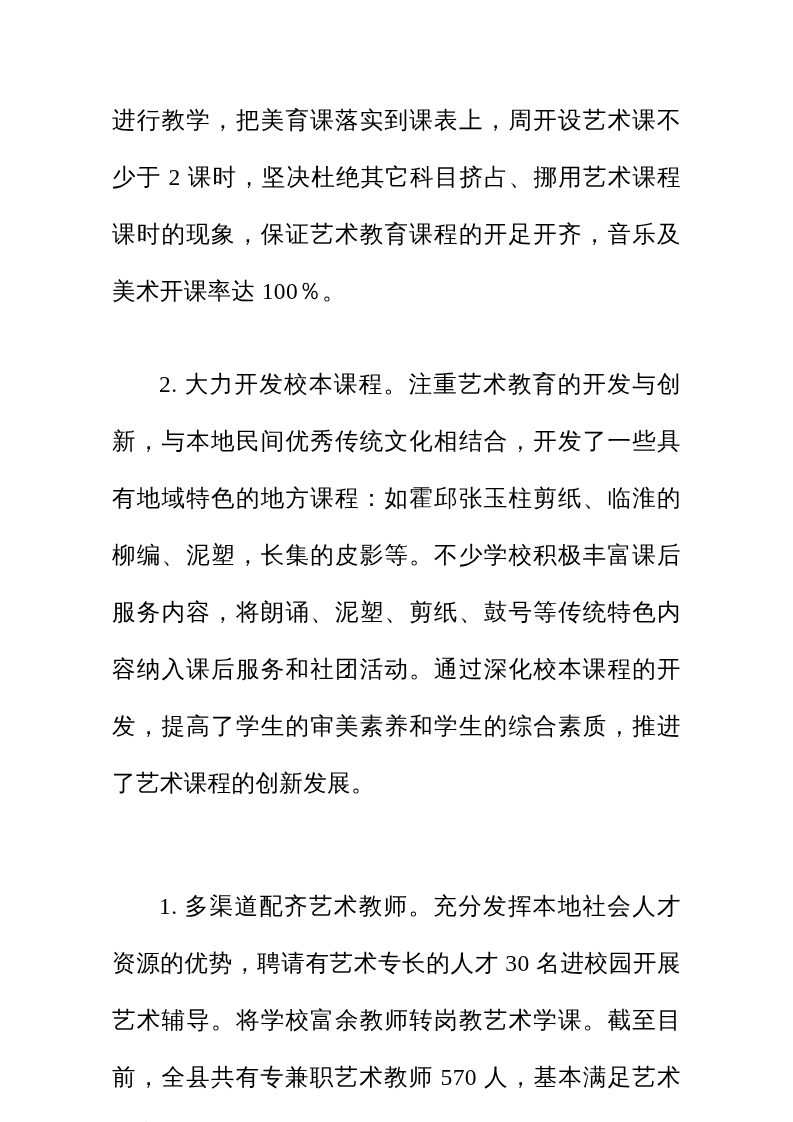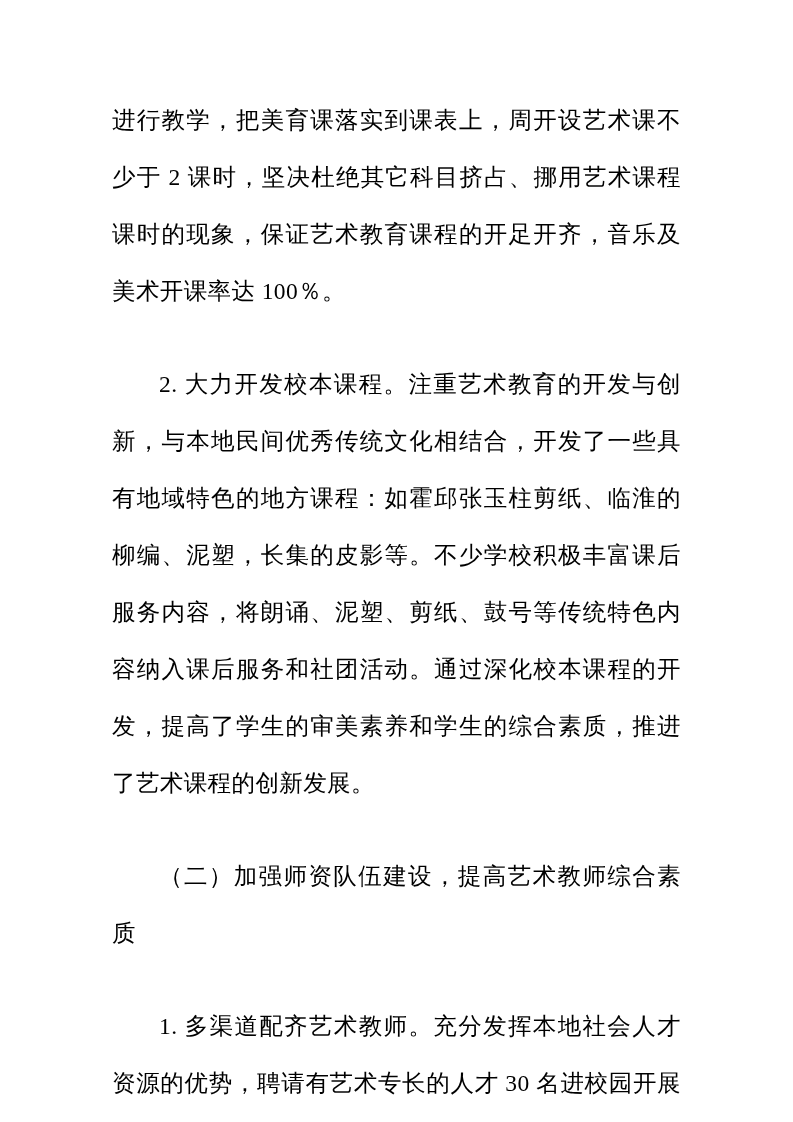--- a/index.html
+++ b/index.html
@@ -51,20 +51,19 @@
   <div class="doc-body">
 
     <p class="para">进行教学，把美育课落实到课表上，周开设艺术课不少于 2 课时，坚决杜绝其它科目挤占、挪用艺术课程课时的现象，保证艺术教育课程的开足开齐，音乐及美术开课率达 100％。</p>
 
     <div class="gap"></div>
 
     <p class="para indent">2. 大力开发校本课程。注重艺术教育的开发与创新，与本地民间优秀传统文化相结合，开发了一些具有地域特色的地方课程：如霍邱张玉柱剪纸、临淮的柳编、泥塑，长集的皮影等。不少学校积极丰富课后服务内容，将朗诵、泥塑、剪纸、鼓号等传统特色内容纳入课后服务和社团活动。通过深化校本课程的开发，提高了学生的审美素养和学生的综合素质，推进了艺术课程的创新发展。</p>
 
     <div class="gap"></div>
 
-    <p class="para heading">（二）加强师资队伍建设，提高艺术教师综合素质</p>
 
     <div class="gap"></div>
 
     <p class="para indent">1. 多渠道配齐艺术教师。充分发挥本地社会人才资源的优势，聘请有艺术专长的人才 30 名进校园开展艺术辅导。将学校富余教师转岗教艺术学课。截至目前，全县共有专兼职艺术教师 570 人，基本满足艺术教育教学需求。</p>
 
   </div>
 </div>
 
 </body></html>

